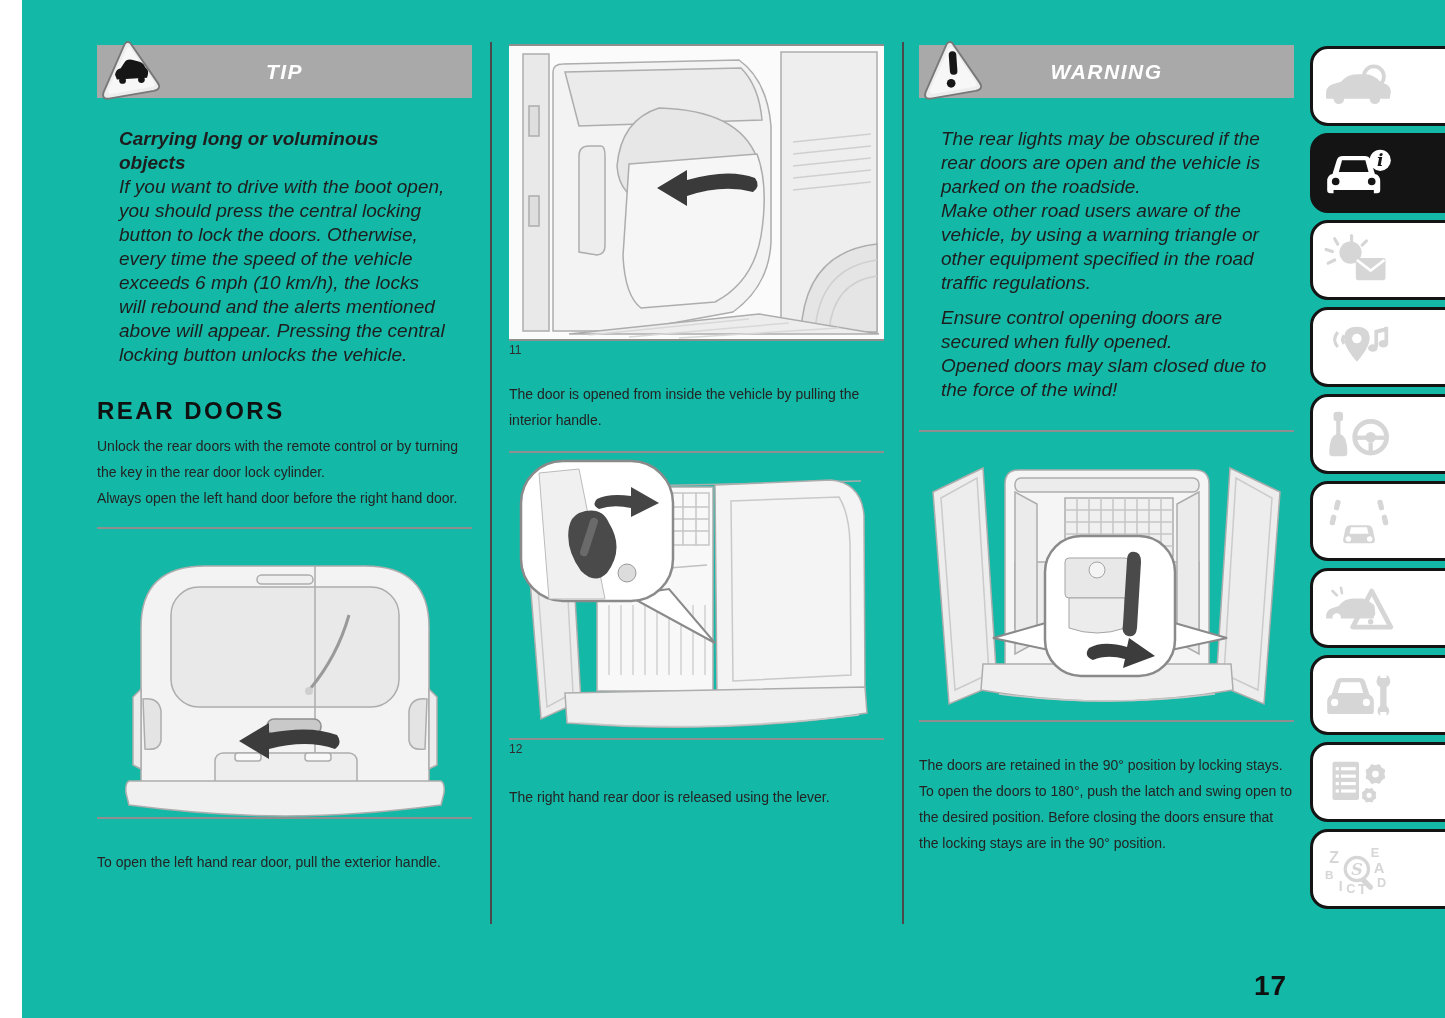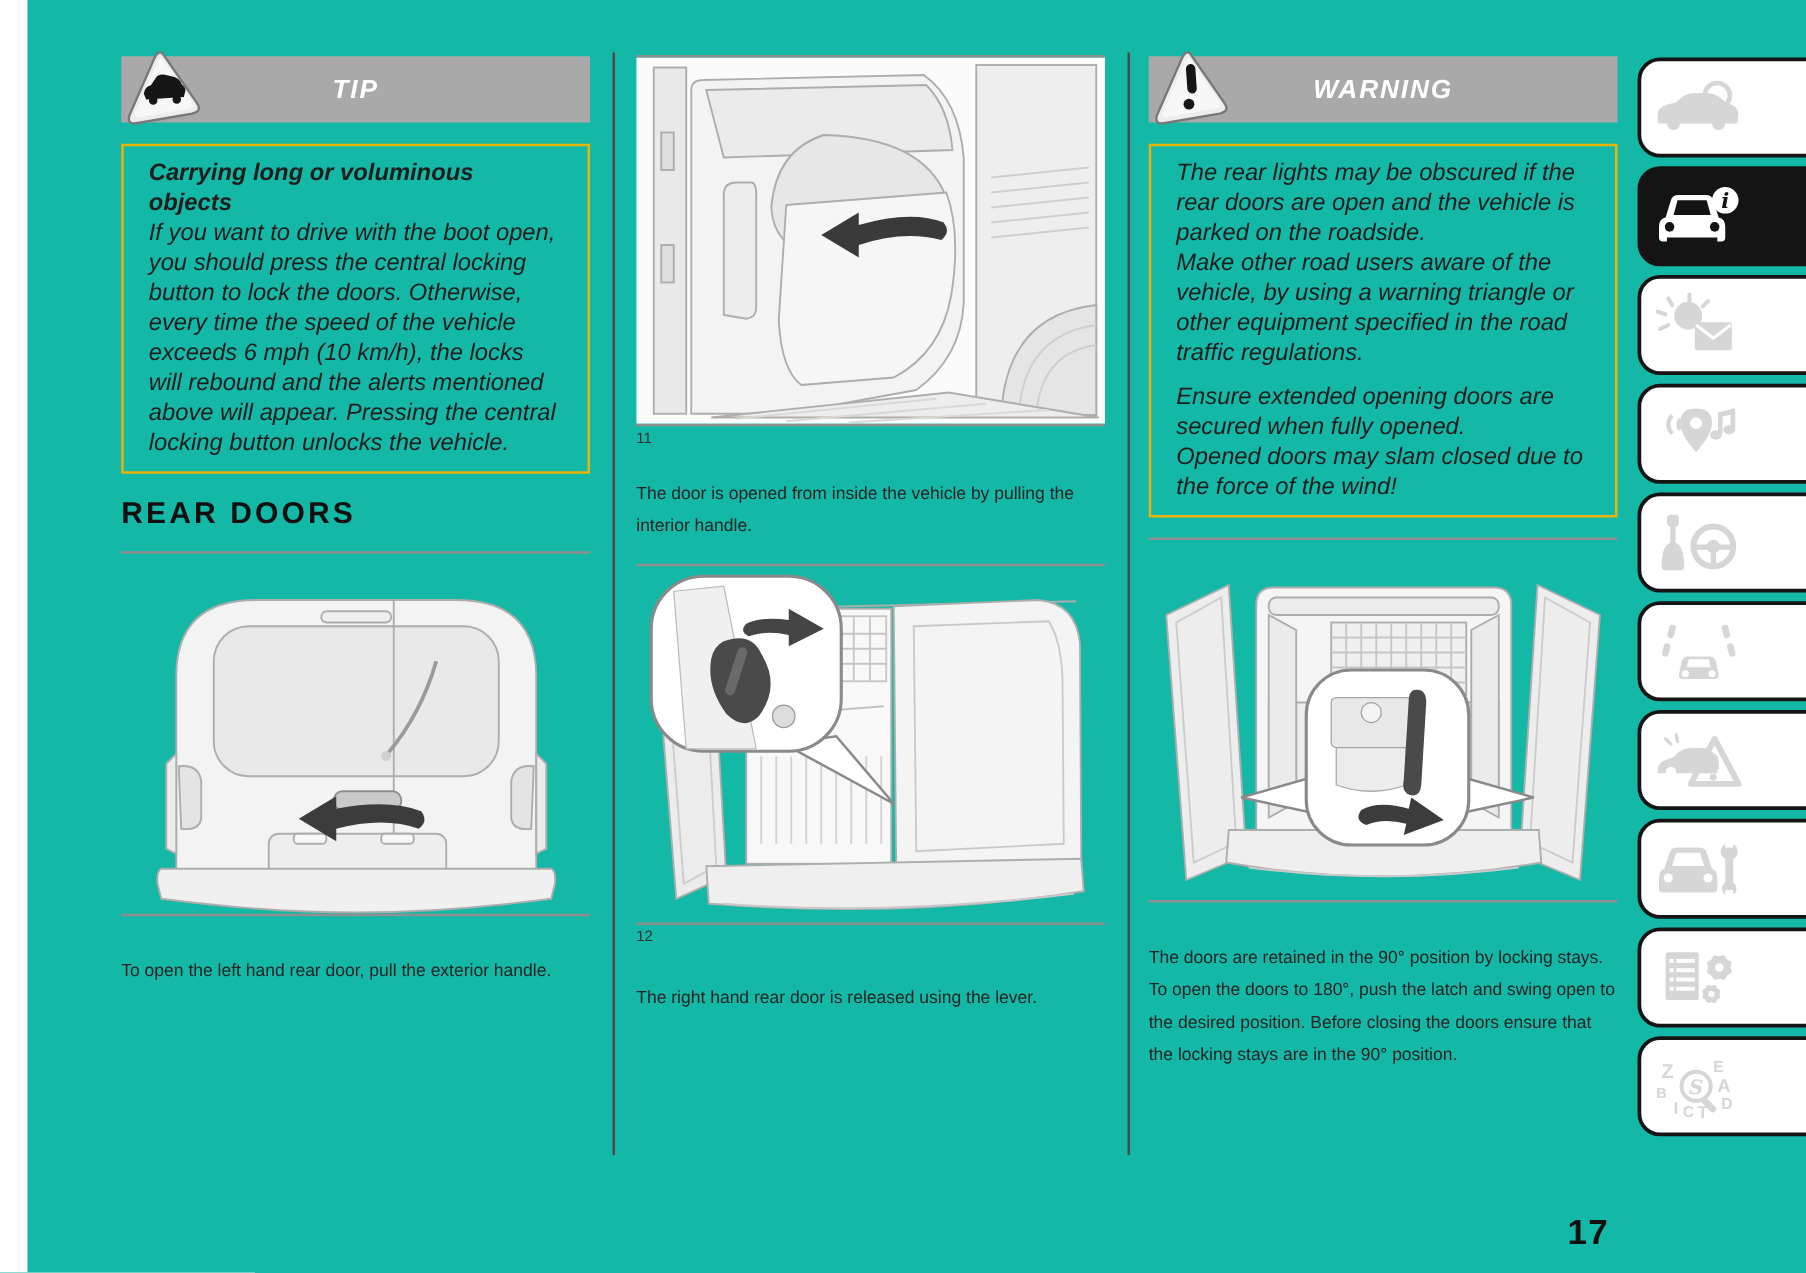--- a/index.html
+++ b/index.html
@@ -10,21 +10,21 @@
   .col-mid{left:487px;top:44px;}
   .col-right{left:897px;top:45px;}
   .vdiv{position:absolute;top:42px;height:882px;width:2px;background:#4a4a4a;}
   .vdiv1{left:468px;}
   .vdiv2{left:880px;}
 
   .note-bar{position:relative;height:53px;background:#a9a9a9;display:flex;align-items:center;justify-content:center;}
   .bar-title{color:#ffffff;font-weight:bold;font-style:italic;font-size:21px;letter-spacing:1.5px;}
   .tri-icon{position:absolute;left:2px;top:-6px;width:66px;height:64px;}
 
-  .note-box{margin-top:17px;border:2px solid #eab308;padding:10px 20px;font-style:italic;font-size:19px;line-height:24px;color:#1d1d1d;}
+  .note-box{margin-top:17px;border:2px solid #14b8a6;padding:10px 20px;font-style:italic;font-size:19px;line-height:24px;color:#1d1d1d;}
   .note-title{font-weight:bold;}
   .pgap{height:11px;}
 
   h1.section{margin:18px 0 0 0;font-size:24px;font-weight:bold;letter-spacing:2.5px;color:#101010;}
   .body-text{font-size:14px;line-height:26px;color:#232323;}
   .mt8{margin-top:8px;} .mt16{margin-top:16px;} .mt18{margin-top:18px;} .mt24{margin-top:24px;} .mt28{margin-top:28px;} .mt30{margin-top:30px;}
 
   .figure{border-top:2px solid #8f8f8f;border-bottom:2px solid #8f8f8f;}
   .figure svg{display:block;}
   .fig-label{font-size:12px;color:#2e2e2e;margin-top:2px;}
@@ -64,20 +64,24 @@
       <span class="bar-title">TIP</span>
     </div>
 
     <div class="note-box">
       <div class="note-title">Carrying long or voluminous objects</div>
       <div>If you want to drive with the boot open, you should press the central locking button to lock the doors. Otherwise, every time the speed of the vehicle exceeds 6 mph (10 km/h), the locks will rebound and the alerts mentioned above will appear. Pressing the central locking button unlocks the vehicle.</div>
     </div>
 
     <h1 class="section">REAR DOORS</h1>
 
+    <div class="body-text mt8">
+      <div>Unlock the rear doors with the remote control or by turning the key in the rear door lock cylinder.</div>
+      <div>Always open the left hand door before the right hand door.</div>
+    </div>
 
     <div class="figure mt16">
       <svg viewBox="0 0 375 288" width="375" height="288">
         <g class="fl" fill="#f3f3f3">
           <path d="M44 258 L44 98 Q44 37 108 37 L268 37 Q332 37 332 98 L332 258 Z"></path>
           <path d="M44 160 L36 168 L36 236 L44 240 Z" fill="#ececec"></path>
           <path d="M332 160 L340 168 L340 236 L332 240 Z" fill="#ececec"></path>
           <rect x="74" y="58" width="228" height="120" rx="28" fill="#e9e9e9"></rect>
           <line x1="218" y1="37" x2="218" y2="258"></line>
           <rect x="160" y="46" width="56" height="9" rx="4.5" fill="#efefef"></rect>
@@ -202,21 +206,21 @@
           <circle cx="32" cy="47" r="4.6" fill="#161616"></circle>
         </svg>
       </span>
       <span class="bar-title">WARNING</span>
     </div>
 
     <div class="note-box">
       <div>The rear lights may be obscured if the rear doors are open and the vehicle is parked on the roadside.</div>
       <div>Make other road users aware of the vehicle, by using a warning triangle or other equipment specified in the road traffic regulations.</div>
       <div class="pgap"></div>
-      <div>Ensure extended opening doors are secured when fully opened.</div>
+      <div>Ensure control opening doors are secured when fully opened.</div>
       <div>Opened doors may slam closed due to the force of the wind!</div>
     </div>
 
     <div class="figure mt16">
       <svg viewBox="0 0 375 288" width="375" height="288">
         <g class="fl" fill="#f2f2f2">
           <path d="M86 52 Q86 38 100 38 L276 38 Q290 38 290 52 L290 234 L86 234 Z" fill="#f5f5f5"></path>
           <rect x="96" y="46" width="184" height="14" rx="6" fill="#ececec"></rect>
           <rect x="146" y="66" width="108" height="58" fill="#f0f0f0"></rect>
           <g stroke="#c6c6c6">

